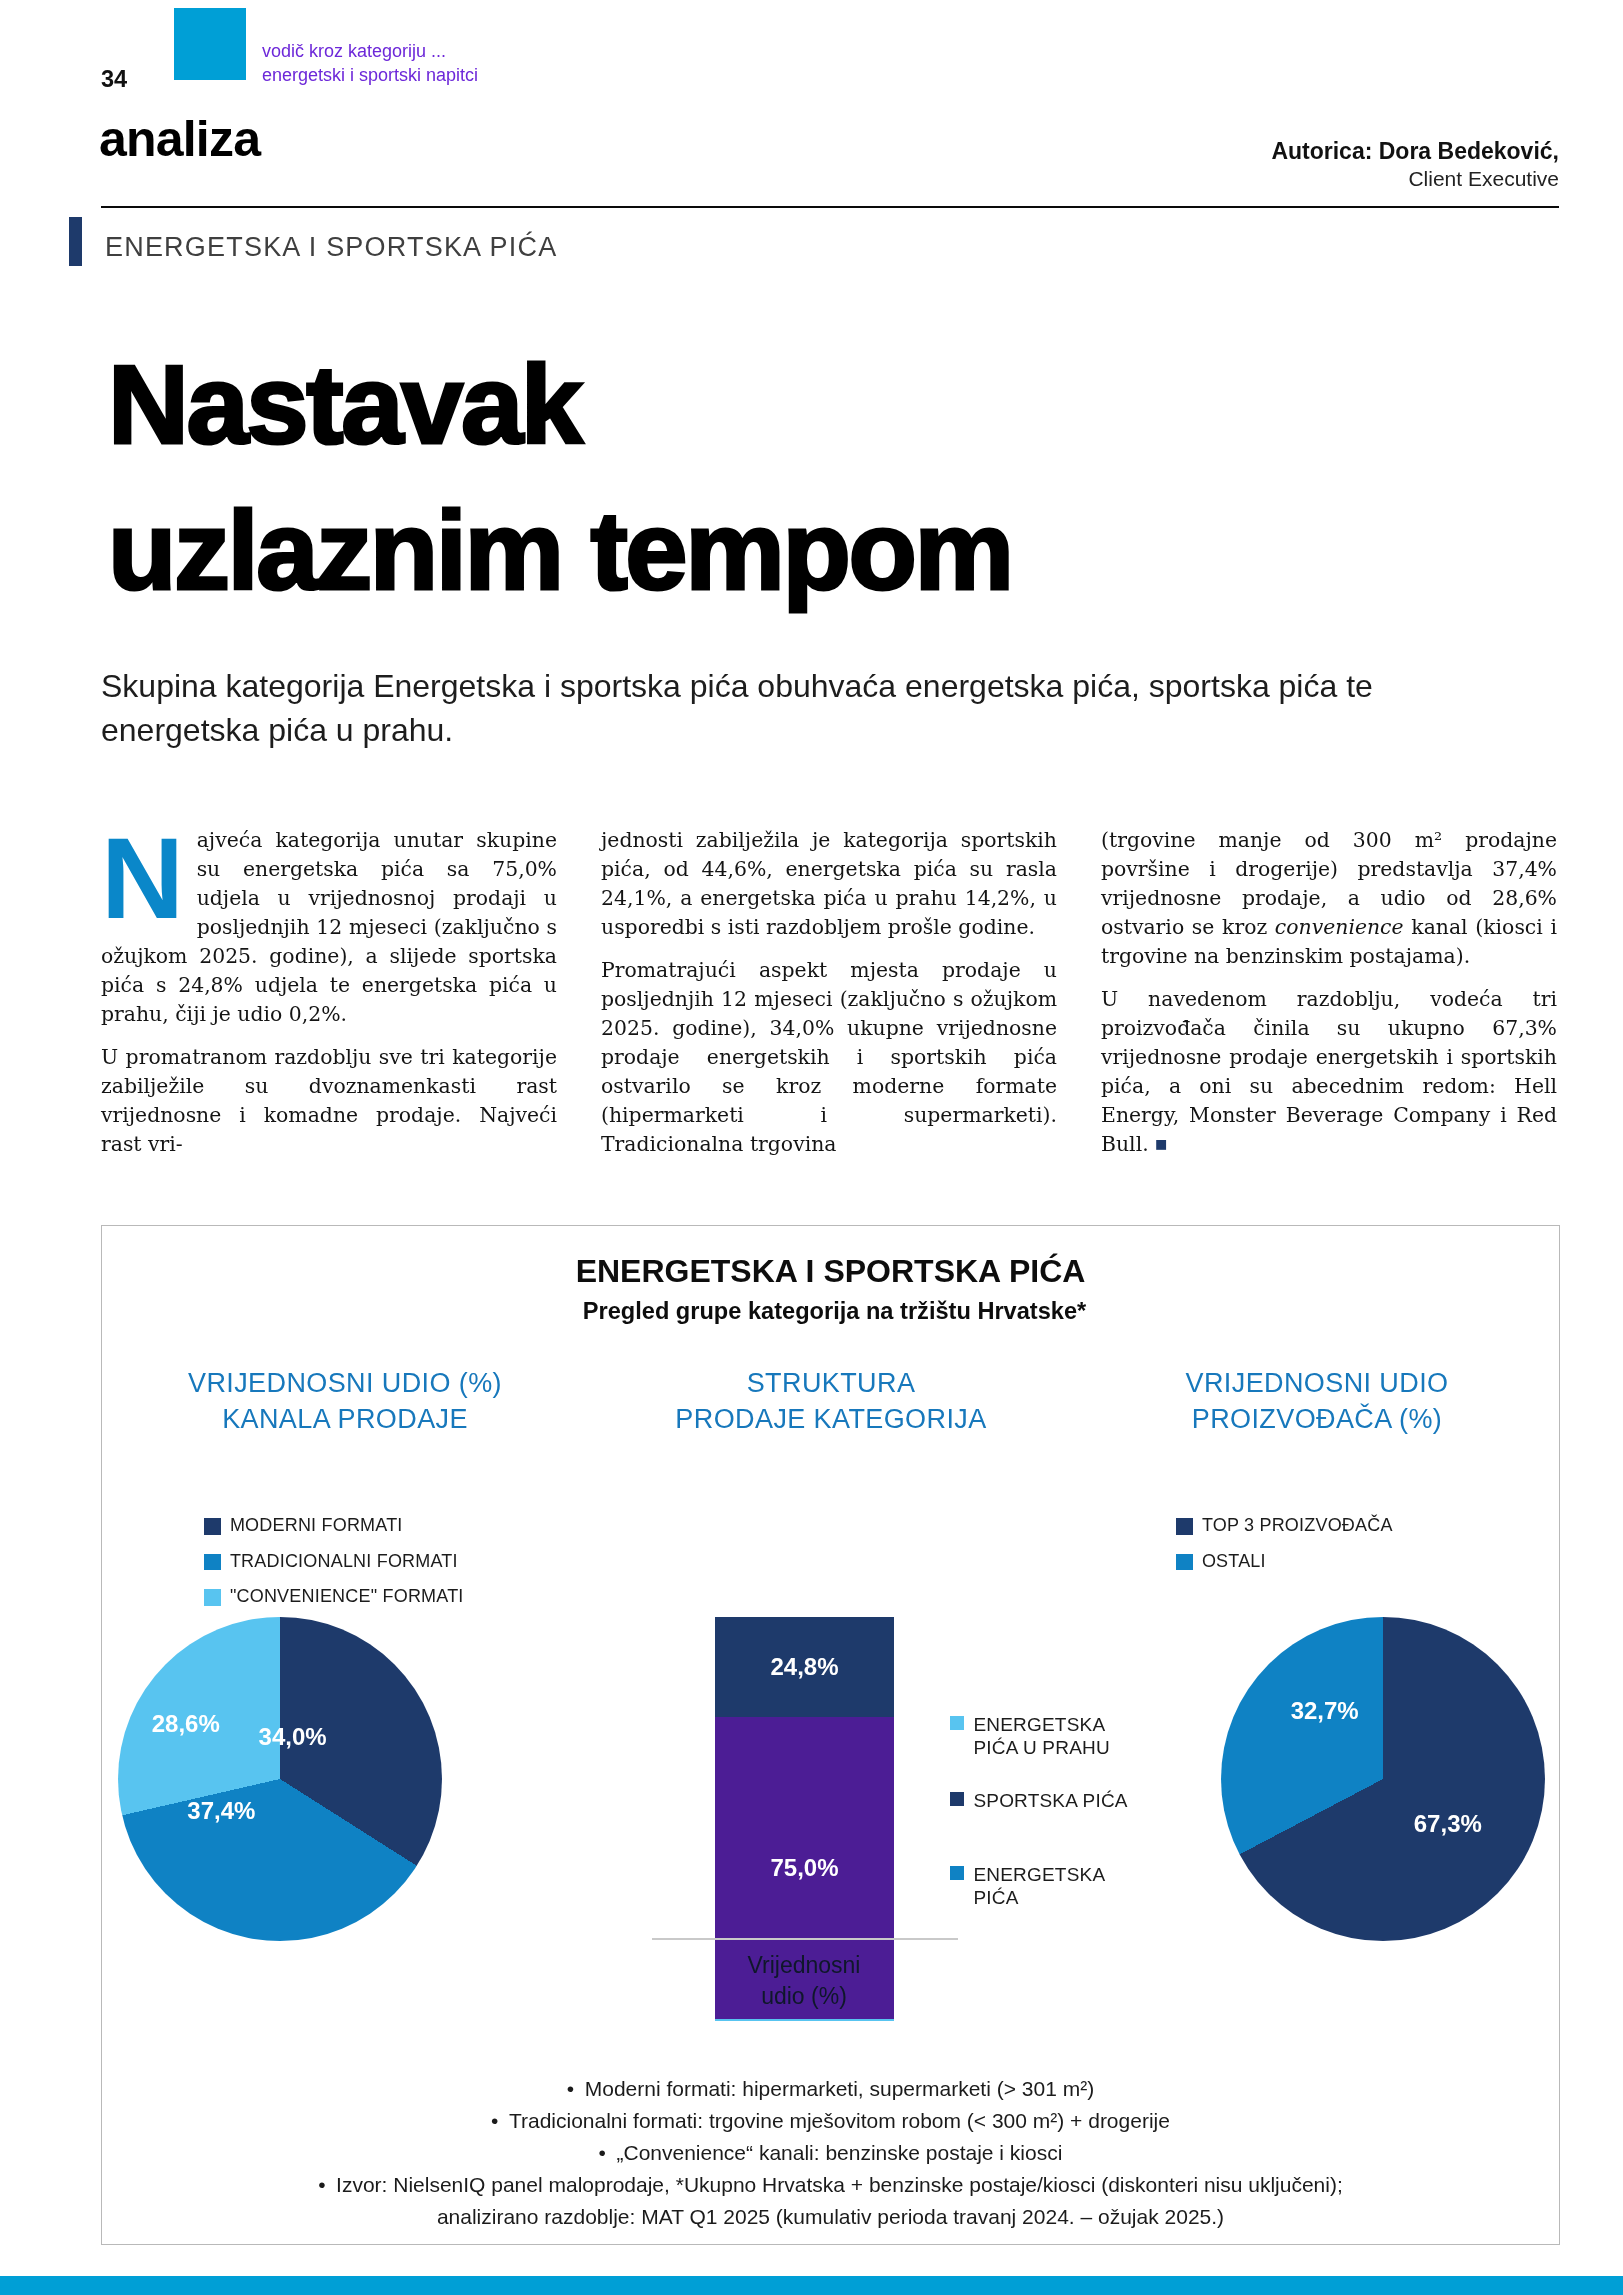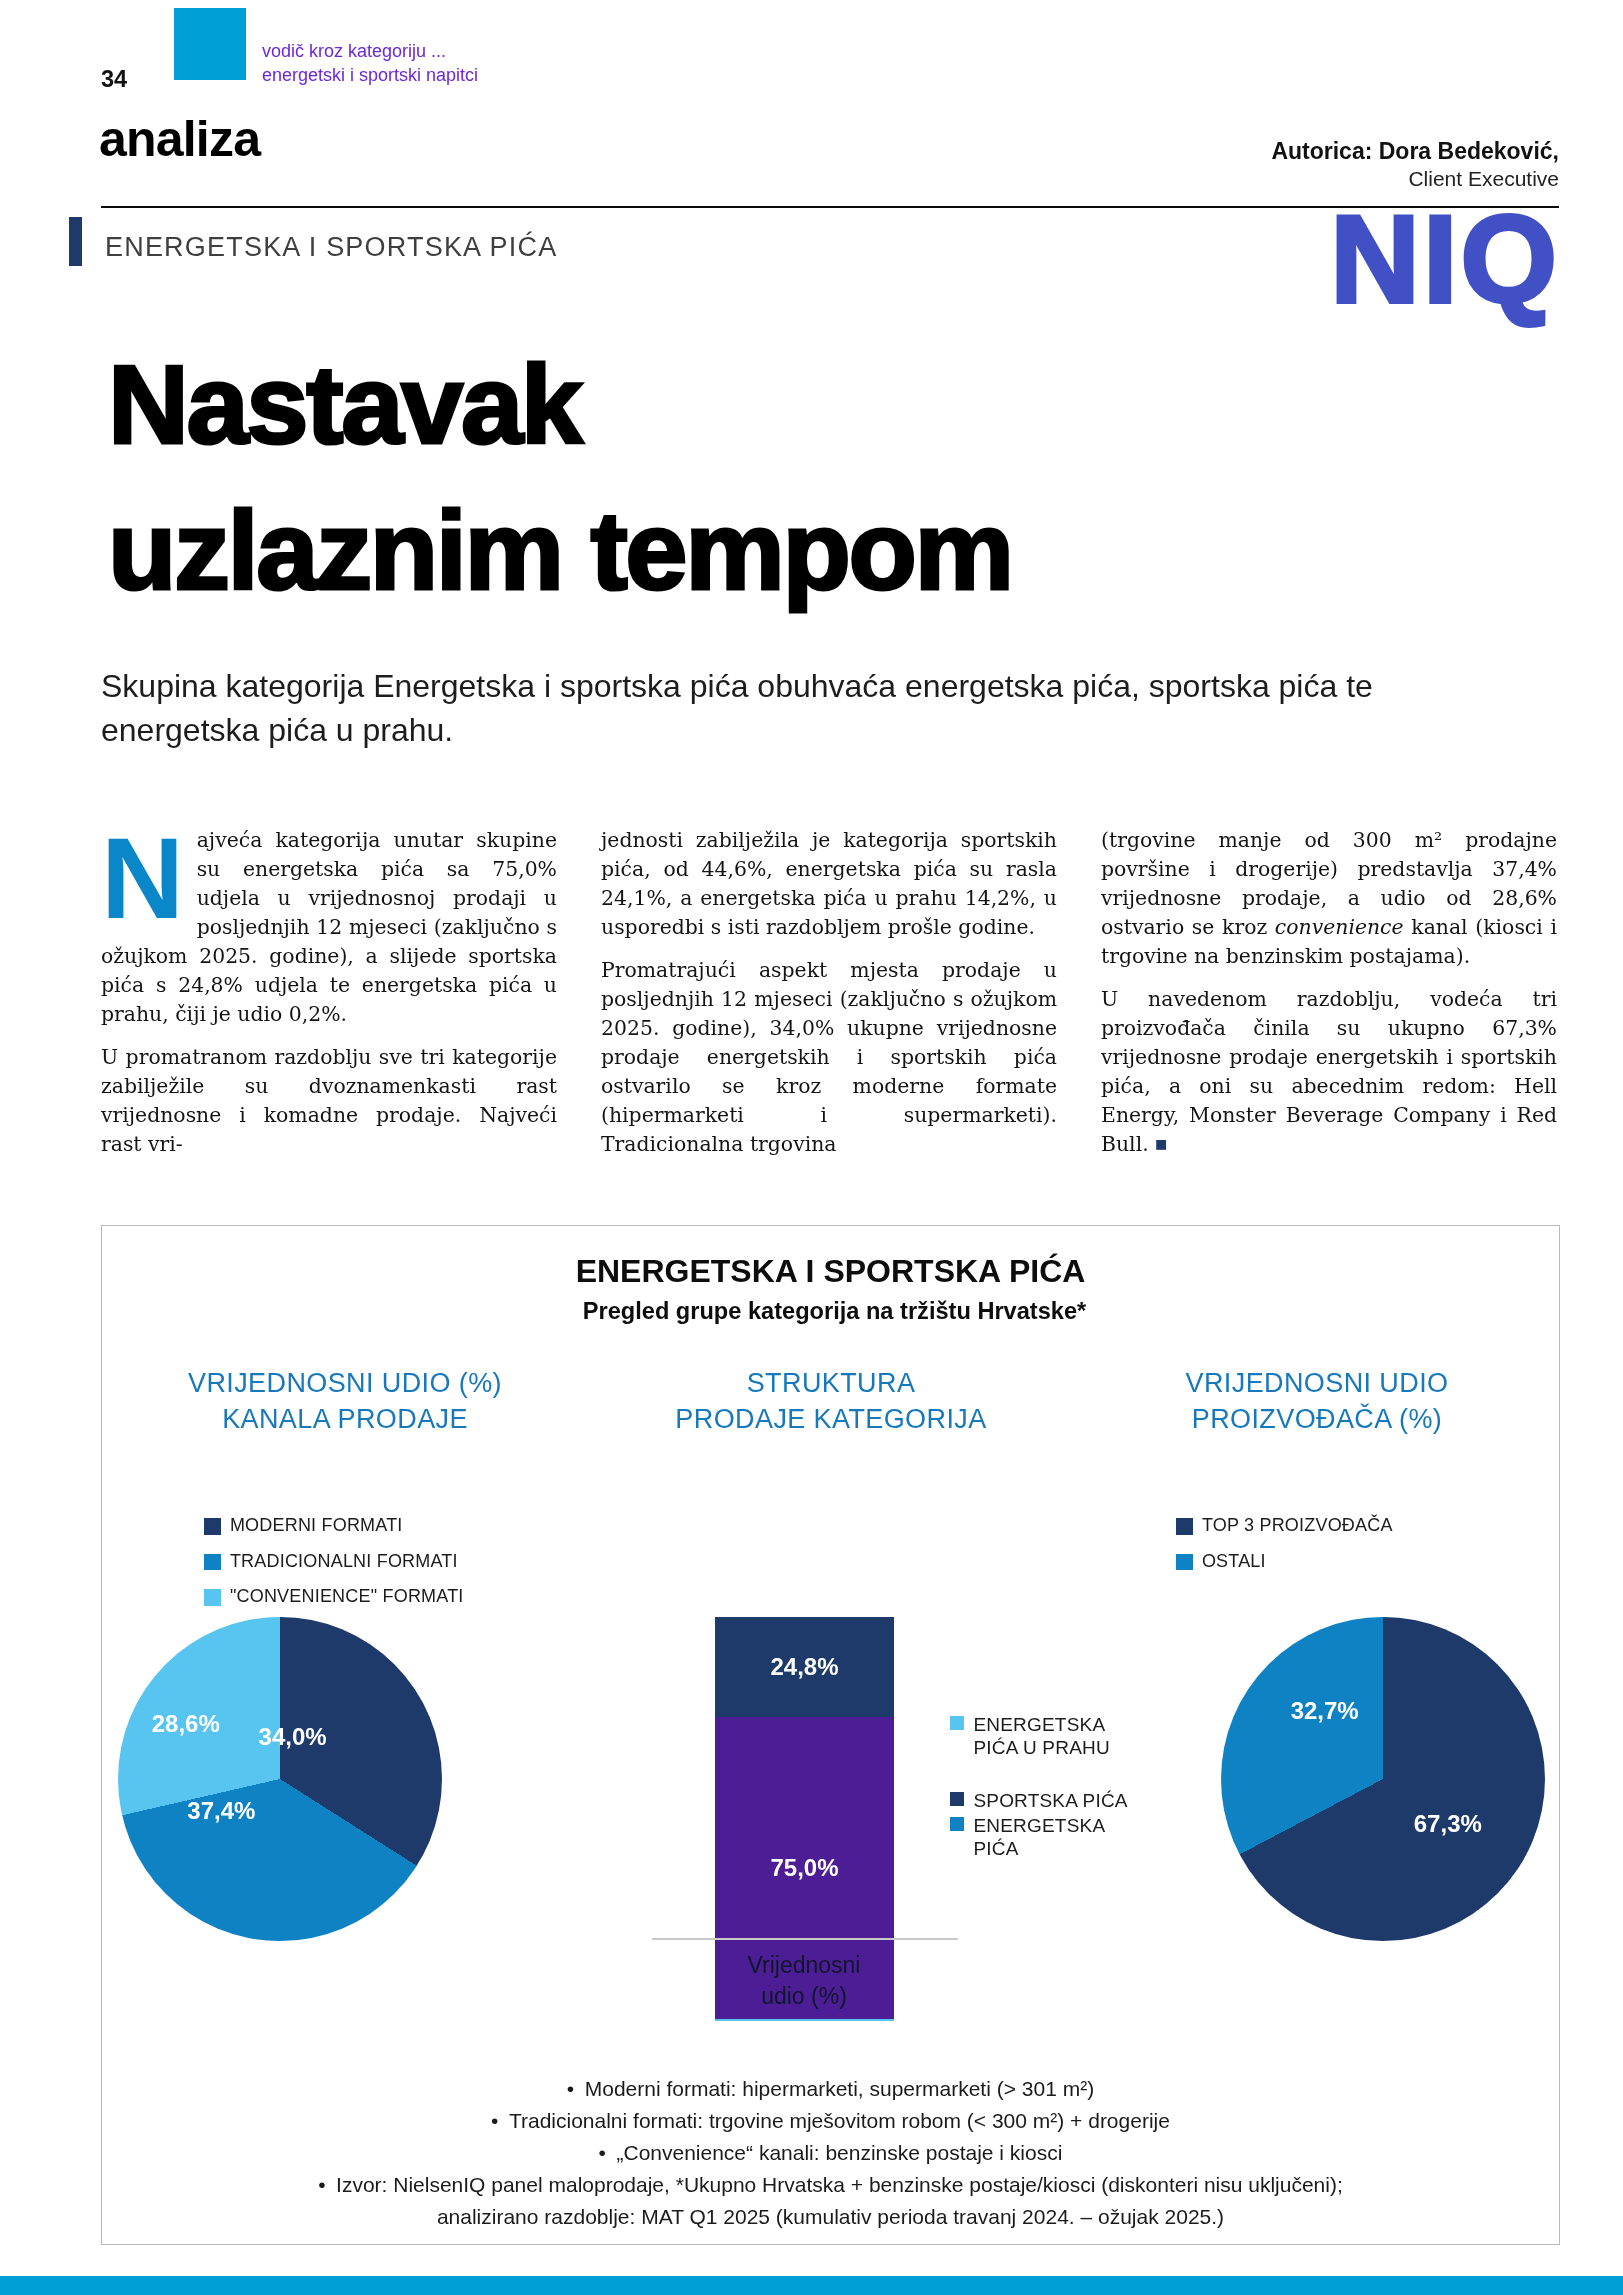--- a/index.html
+++ b/index.html
@@ -47,21 +47,21 @@
   .head-1{left:0;} .head-2{left:486px;} .head-3{left:972px;}
 
   .legend{position:absolute;}
   .legend-row{display:flex;align-items:flex-start;margin-bottom:14px;}
   .swatch{width:16.5px;height:16.5px;margin:3.1px 9.4px 0 0;flex:none;}
   .legend-label{font-size:18px;color:#1c1c1c;letter-spacing:0.2px;line-height:1.2;}
   .legend-1{left:102px;top:289px;}
   .legend-3{left:1074px;top:289px;}
   .legend-bar{left:848px;top:0;}
   .legend-bar .legend-row{position:absolute;width:181px;}
-  .lb-row1{top:488px;} .lb-row2{top:564px;} .lb-row3{top:589px;justify-content:center;}
+  .lb-row1{top:488px;} .lb-row2{top:564px;} .lb-row3{top:638px;justify-content:center;}
   .legend-bar .swatch{width:14px;height:14px;margin-top:2.4px;}
   .legend-bar .legend-label{font-size:19px;}
 
   .pie{position:absolute;width:324px;height:324px;border-radius:50%;}
   .pie-1{left:15.7px;top:391px;}
   .pie-2{left:1119px;top:391px;}
   .pie-label{position:absolute;transform:translate(-50%,-50%);color:#fff;
              font-size:24px;font-weight:bold;white-space:nowrap;}
   .pie-1 .lbl0{left:54%;top:37%;}
   .pie-1 .lbl1{left:32%;top:60%;}
@@ -96,21 +96,20 @@
   </div>
   <div class="analiza">analiza</div>
   <div class="author">
     <div class="author-name">Autorica: Dora Bedeković,</div>
     <div class="author-role">Client Executive</div>
   </div>
   <div class="rule"></div>
 
   <div class="tick" style="background: rgb(30, 58, 107);"></div>
   <div class="eyebrow">ENERGETSKA I SPORTSKA PIĆA</div>
-  <div class="niq" style="color: rgb(65, 81, 197);">NIQ</div>
 
   <h1 class="headline">
     <span>Nastavak</span><br>
     <span>uzlaznim tempom</span>
   </h1>
   <p class="lead">Skupina kategorija Energetska i sportska pića obuhvaća energetska pića, sportska pića te energetska pića u prahu.</p>
 
   <div class="columns">
     <div class="col">
       <p><span class="dropcap" style="color: rgb(10, 135, 201);">N</span><span>ajveća kategorija unutar skupine su energetska pića sa 75,0% udjela u vrijednosnoj prodaji u posljednjih 12 mjeseci (zaključno s ožujkom 2025. godine), a slijede sportska pića s 24,8% udjela te energetska pića u prahu, čiji je udio 0,2%.</span></p>

